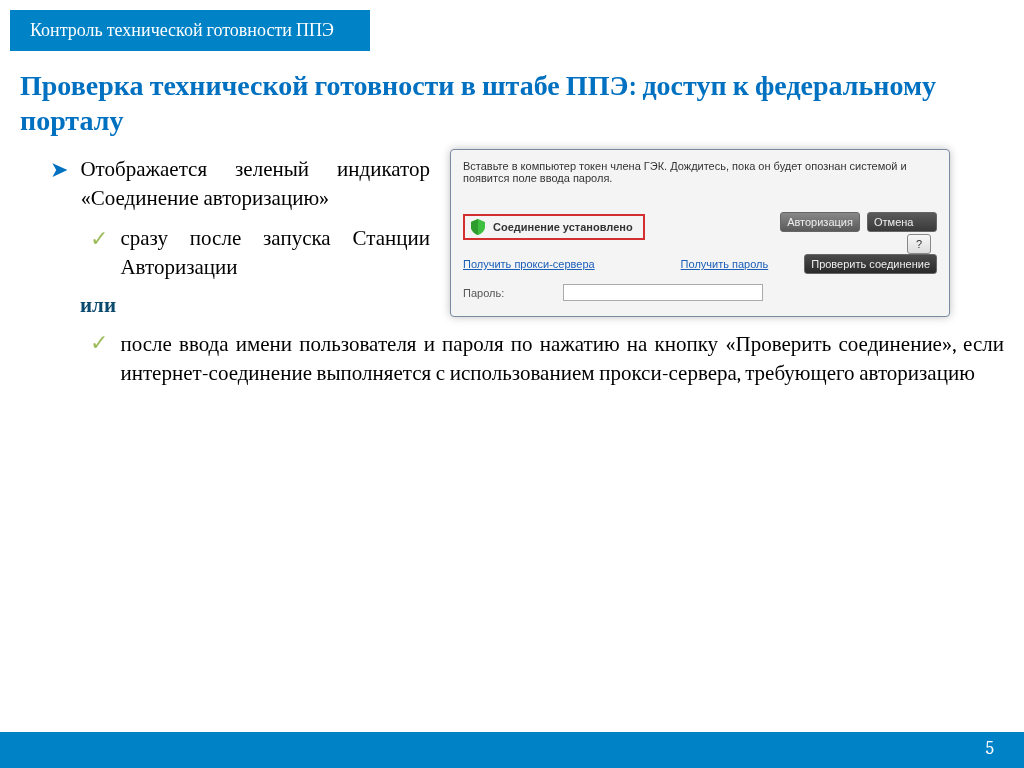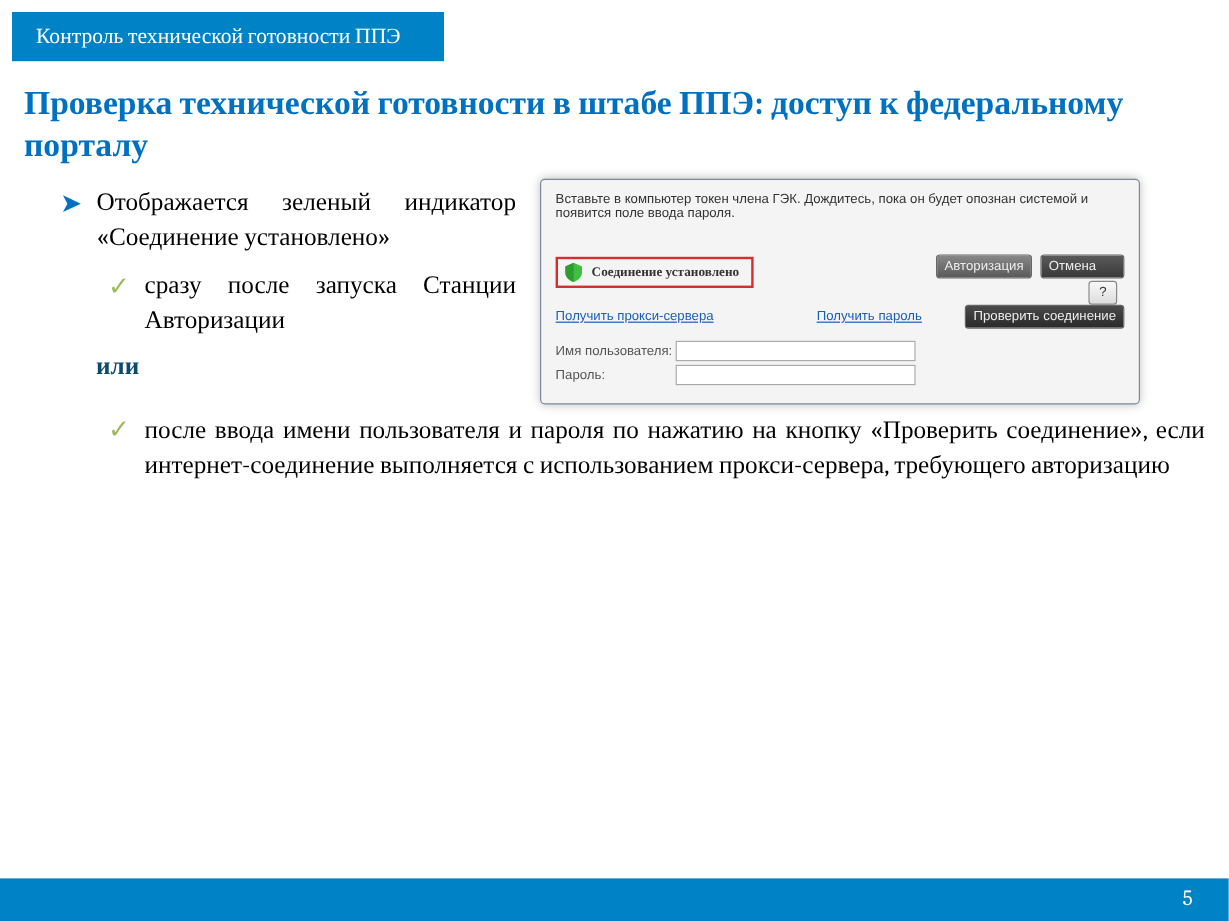--- a/index.html
+++ b/index.html
@@ -125,21 +125,21 @@
     color: #333;
   }
   .conn-box {
     border: 2px solid #d32f2f;
     display: inline-flex;
     align-items: center;
     padding: 3px 10px 3px 6px;
     margin-bottom: 6px;
   }
   .shield-icon { width: 14px; height: 16px; margin-right: 8px; }
-  .conn-text { font-size: 11px; font-weight: bold; color: #333; font-family: Liberation Serif, serif; }
+  .conn-text { font-size: 11px; font-weight: bold; color: #333; }
   .btn-row-right {
     float: right;
     margin-top: -2px;
   }
   .win-btn {
     display: inline-block;
     min-width: 70px;
     padding: 3px 6px;
     border: 1px solid #666;
     border-radius: 3px;
@@ -221,21 +221,21 @@
 <div class="header-bar">
   <span>Контроль технической готовности ППЭ</span>
 </div>
 
 <div class="main-heading">Проверка технической готовности в штабе ППЭ: доступ к федеральному порталу</div>
 
 <div class="content-row">
   <div class="left-col">
     <div class="bullet-item">
       <span class="arrow-bullet">➤</span>
-      <span class="justify">Отображается зеленый индикатор «Соединение установлено»</span>
+      <span class="justify">Отображается зеленый индикатор «Соединение авторизацию»</span>
     </div>
     <div class="bullet-item sub-bullet">
       <span class="check-bullet">✓</span>
       <span class="justify">сразу после запуска Станции Авторизации</span>
     </div>
     <div class="or-word">или</div>
   </div>
 
   <div class="right-col">
     <div class="win-dialog win-rel">
@@ -263,24 +263,20 @@
 
         <div class="link-row">
           <span class="win-link">Получить прокси-сервера</span>
           <span style="flex:1"></span>
           <span class="win-link">Получить пароль</span>
           <span class="win-btn darker" style="margin-left:6px">Проверить соединение</span>
         </div>
 
         <div class="fields">
           <div class="field-row">
-            <span class="field-label">Имя пользователя:</span>
-            <input class="field-input" type="text" style="">
-          </div>
-          <div class="field-row">
             <span class="field-label">Пароль:</span>
             <input class="field-input" type="password" style="">
           </div>
         </div>
       </div>
     </div>
   </div>
 </div>
 
 <div class="wide-bullet">

